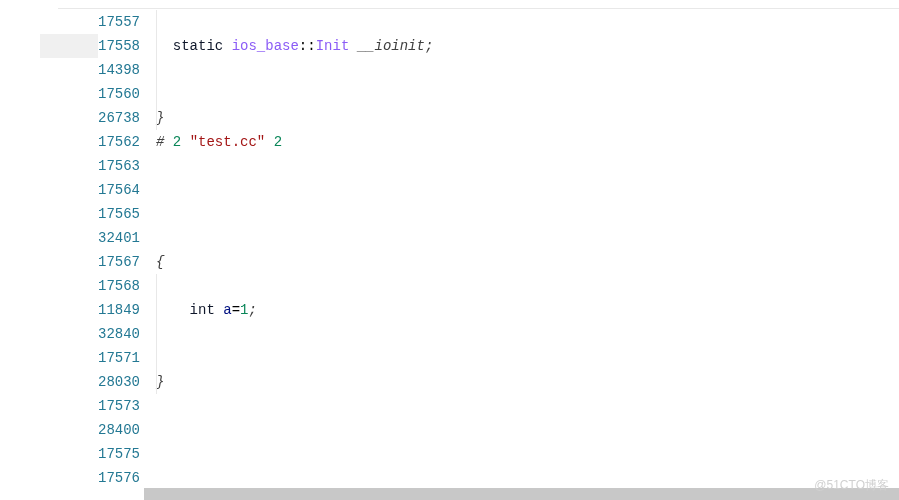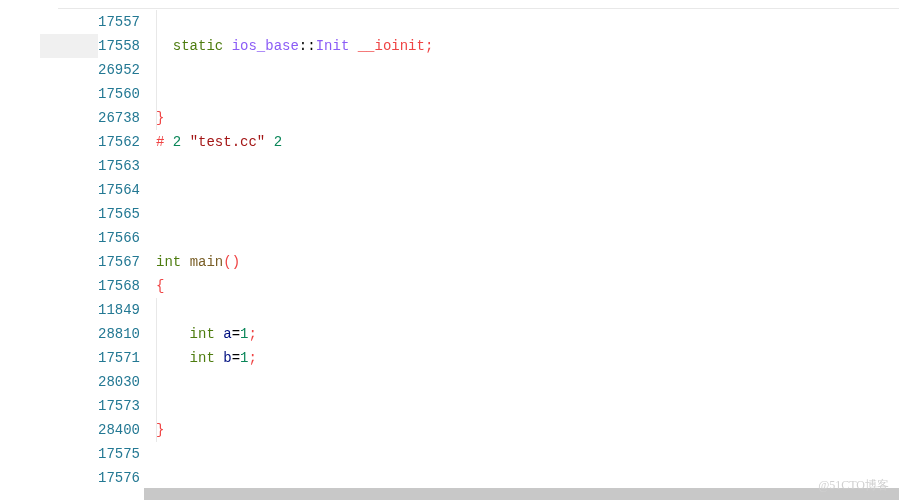--- a/index.html
+++ b/index.html
@@ -57,38 +57,38 @@
       line-height: 24px;
       white-space: pre;
       position: relative;
     }
     .indent-guide {
       border-left: 1px solid #e8e8e8;
       position: absolute;
       top: 0;
       bottom: 0;
     }
-    .kw { color: #4d7c0f; }
+    .kw { color: #0f172a; }
     .num { color: #098658; }
     .str { color: #a31515; }
     .fn { color: #795e26; }
     .type { color: #8b5cf6; }
     .ident { color: #001080; }
-    .plain { color: #ef4444; }
+    .plain { color: #404040; font-style: italic; }
     .op { color: #000000; }
     .highlight-line {
       background: #f0f0f0;
     }
     .watermark {
       position: absolute;
       bottom: 6px;
       right: 10px;
       color: #d0d0d0;
       font-size: 12px;
-      font-family: Liberation Serif, serif;
+      font-family: Liberation Sans, sans-serif;
     }
     .scrollbar-h {
       position: absolute;
       bottom: 0;
       left: 144px;
       right: 0;
       height: 12px;
       background: #c8c8c8;
     }
     .top-border {
@@ -122,55 +122,53 @@
       <div class="line"></div>
       <div class="line"></div>
       <div class="line"></div>
       <div class="line"></div>
       <div class="line"></div>
       <div class="line"></div>
     </div>
   <div class="gutter" style="padding-top: 10px;">
       <div class="gutter-line">17557</div>
       <div class="gutter-line">17558</div>
-      <div class="gutter-line">26952</div>
+      <div class="gutter-line">14398</div>
       <div class="gutter-line">17560</div>
       <div class="gutter-line">26738</div>
       <div class="gutter-line">17562</div>
       <div class="gutter-line">17563</div>
       <div class="gutter-line">17564</div>
       <div class="gutter-line">17565</div>
-      <div class="gutter-line">17566</div>
+      <div class="gutter-line">32401</div>
       <div class="gutter-line">17567</div>
       <div class="gutter-line">17568</div>
       <div class="gutter-line">11849</div>
-      <div class="gutter-line">28810</div>
+      <div class="gutter-line">32840</div>
       <div class="gutter-line">17571</div>
       <div class="gutter-line">28030</div>
       <div class="gutter-line">17573</div>
       <div class="gutter-line">28400</div>
       <div class="gutter-line">17575</div>
       <div class="gutter-line">17576</div>
     </div>
   <div class="code-area" style="padding-top: 10px;">
       <div class="code-line"><span class="indent-guide" style="left: 0px;"></span></div>
       <div class="code-line"><span class="indent-guide" style="left: 0px;"></span><span class="plain">  </span><span class="kw">static</span><span class="plain"> </span><span class="type">ios_base</span><span class="op">::</span><span class="type">Init</span><span class="plain"> __ioinit;</span></div>
       <div class="code-line"><span class="indent-guide" style="left: 0px;"></span></div>
       <div class="code-line"><span class="indent-guide" style="left: 0px;"></span></div>
       <div class="code-line"><span class="indent-guide" style="left: 0px;"></span><span class="plain">}</span></div>
       <div class="code-line"><span class="plain"># </span><span class="num">2</span><span class="plain"> </span><span class="str">"test.cc"</span><span class="plain"> </span><span class="num">2</span></div>
       <div class="code-line"></div>
       <div class="code-line"></div>
       <div class="code-line"></div>
       <div class="code-line"></div>
-      <div class="code-line"><span class="kw">int</span><span class="plain"> </span><span class="fn">main</span><span class="plain">()</span></div>
       <div class="code-line"><span class="plain">{</span></div>
       <div class="code-line"><span class="indent-guide" style="left: 0px;"></span></div>
       <div class="code-line"><span class="indent-guide" style="left: 0px;"></span><span class="plain">    </span><span class="kw">int</span><span class="plain"> </span><span class="ident">a</span><span class="op">=</span><span class="num">1</span><span class="plain">;</span></div>
-      <div class="code-line"><span class="indent-guide" style="left: 0px;"></span><span class="plain">    </span><span class="kw">int</span><span class="plain"> </span><span class="ident">b</span><span class="op">=</span><span class="num">1</span><span class="plain">;</span></div>
       <div class="code-line"><span class="indent-guide" style="left: 0px;"></span></div>
       <div class="code-line"><span class="indent-guide" style="left: 0px;"></span></div>
       <div class="code-line"><span class="indent-guide" style="left: 0px;"></span><span class="plain">}</span></div>
       <div class="code-line"></div>
     </div>
 </div>
 
 <div class="top-border"></div>
 <div class="scrollbar-h"></div>
 <div class="watermark">@51CTO博客</div>

